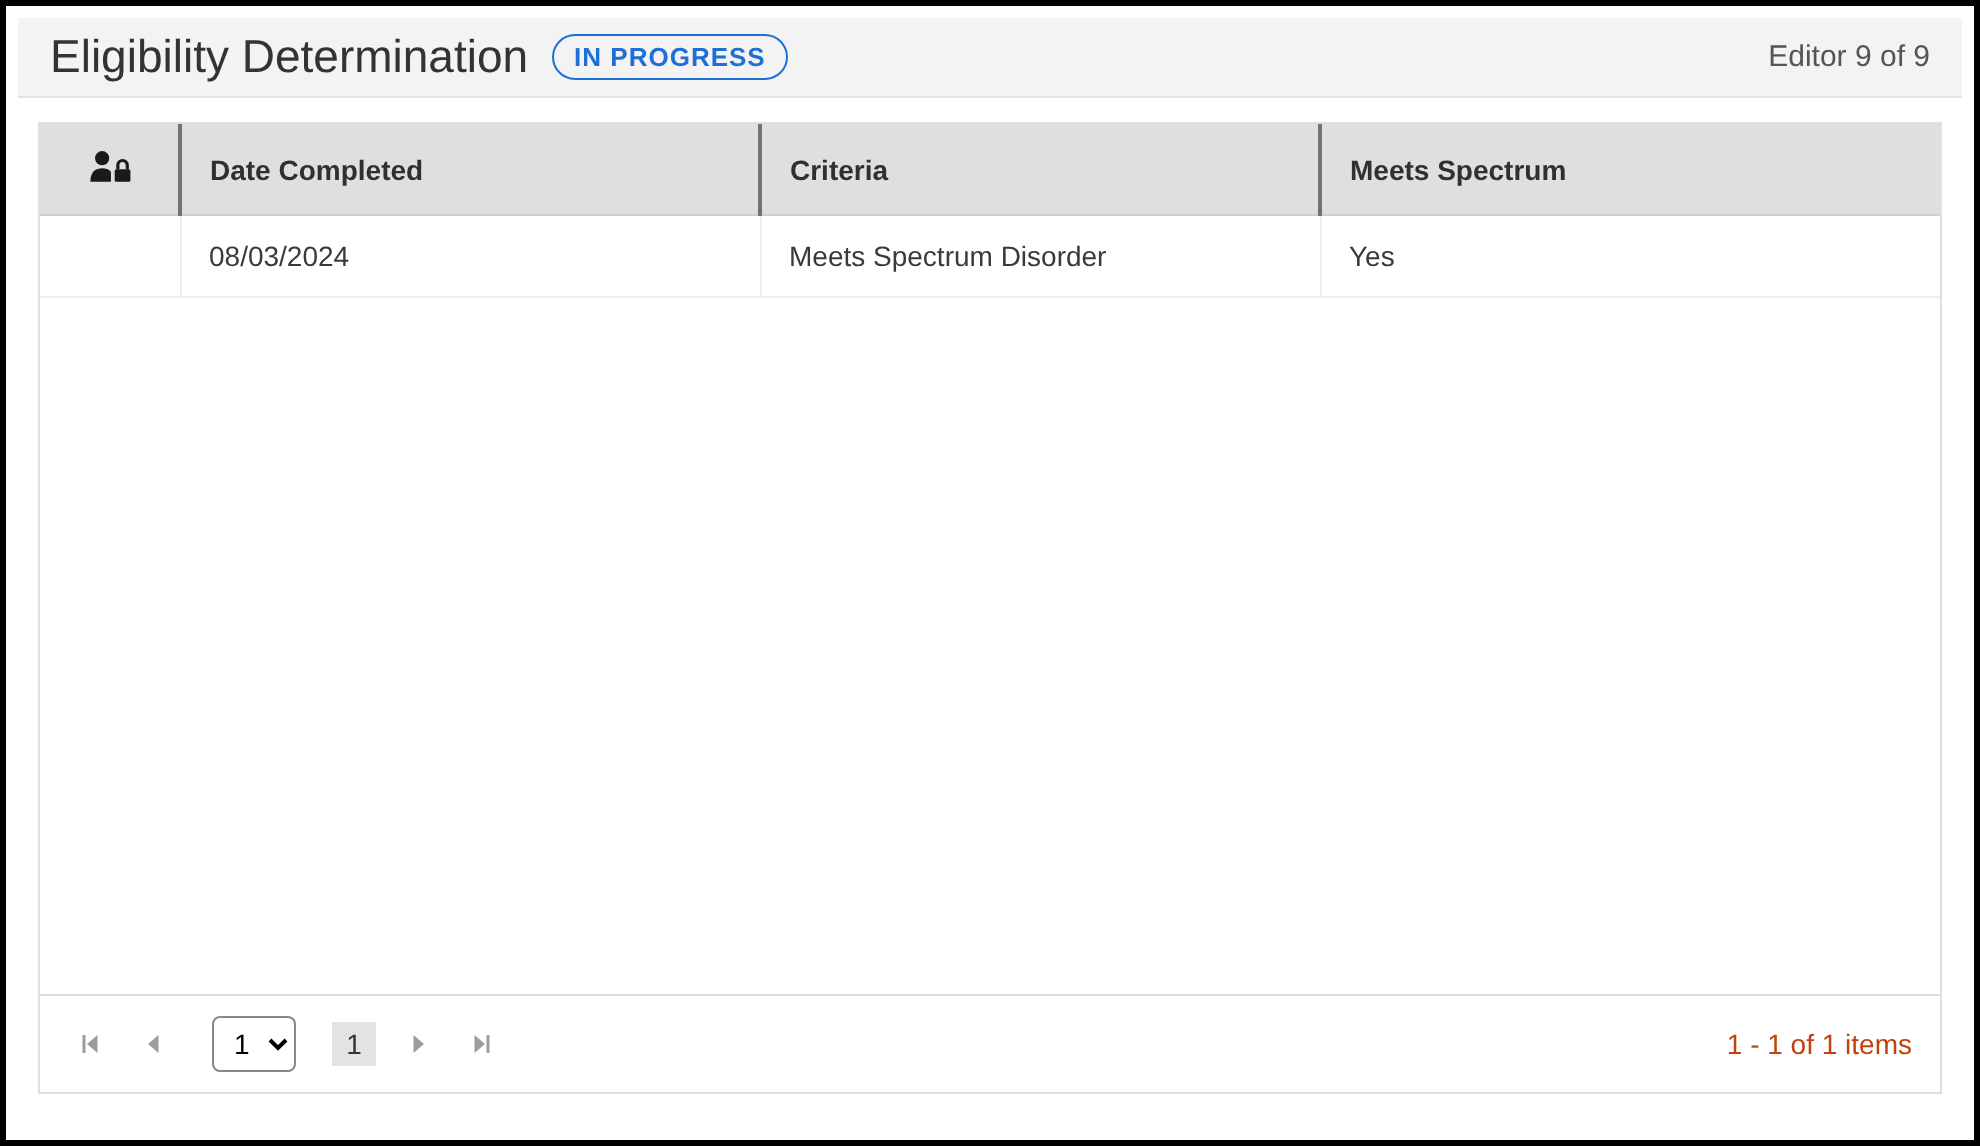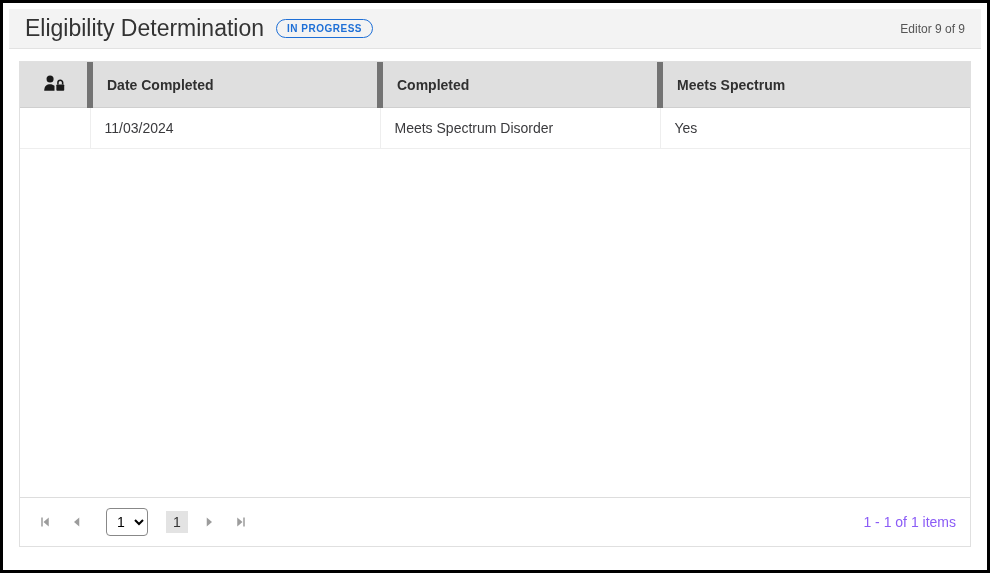--- a/index.html
+++ b/index.html
@@ -26,46 +26,46 @@
   .title-group { display:flex; align-items:center; gap:12px; }
   .page-title {
     font-size: 23px;
     font-weight: 400;
     color: #333;
     font-family: "Segoe UI", Arial, sans-serif;
   }
   .status-pill {
     border: 1.5px solid #1e6fd6;
     color: #1e6fd6;
-    font-size: 10px;
+    font-size: 13px;
     letter-spacing: .5px;
     font-weight: 700;
     border-radius: 14px;
     padding: 3px 10px;
   }
-  .editor-counter { color:#555; font-size:12px; }
+  .editor-counter { color:#555; font-size:15px; }
   
   .panel {
     margin: 12px 10px 10px 10px;
     background:#fff;
   }
   
   table.grid {
     width:100%;
     border-collapse: collapse;
     table-layout: fixed;
   }
   .grid thead th {
     background: #dfdfdf;
     text-align:left;
     font-weight:700;
     font-size:14px;
     color:#303030;
     padding: 12px 14px;
-    border-right: 6px solid #737373;
+    border-right: 2px solid #737373;
     border-bottom: 1px solid #cfcfcf;
   }
   .grid thead th:first-child { width:70px; text-align:center; }
   .grid thead th:last-child { border-right:none; }
   .grid tbody td {
     font-size:14px;
     color:#3a3a3d;
     padding: 12px 14px;
     border-right: 1px solid #eee;
     border-bottom: 1px solid #eee;
@@ -119,21 +119,21 @@
   }
   .pager select {
     font-size:14px;
     padding:4px 6px;
     border:1px solid #888;
     border-radius:4px;
     background:#fff;
     margin: 0 8px;
   }
   .pager-btn svg { width:12px; height:12px; fill:#9c9c9c; }
-  .pager-info { color:#8b5cf6; }
+  .pager-info { color:#c2410c; }
   
   col.c-lock { width:70px; }
   col.c-date { width:290px; }
   col.c-check { width:280px; }
   col.c-meets { }
   
 </style>
 </head>
 <body>
 
@@ -165,28 +165,28 @@
                   <span class="person-lock">
                     <svg viewBox="0 0 28 22">
                       <circle cx="9" cy="6" r="4.5" fill="#1a1a1a"></circle>
                       <path d="M1.5 21 C1.5 14.5 5 12.5 9 12.5 C11.2 12.5 13.2 13.2 14.6 14.6 L14.6 21 Z" fill="#1a1a1a"></path>
                       <rect x="17" y="13" width="10" height="8" rx="1" fill="#1a1a1a"></rect>
                       <path d="M19 13 V10.5 a3 3 0 0 1 6 0 V13" stroke="#1a1a1a" stroke-width="2" fill="none"></path>
                     </svg>
                   </span>
                 </th>
                 <th>Date Completed</th>
-                <th>Completed</th>
+                <th>Criteria</th>
                 <th>Meets Spectrum</th>
               </tr>
             </thead>
             <tbody>
               <tr>
                 <td></td>
-                <td>11/03/2024</td>
+                <td>08/03/2024</td>
                 <td>Meets Spectrum Disorder</td>
                 <td>Yes</td>
               </tr>
             </tbody>
           </table>
         </div>
 
         <div class="pager">
           <div class="pager-left">
             <span class="pager-btn">

